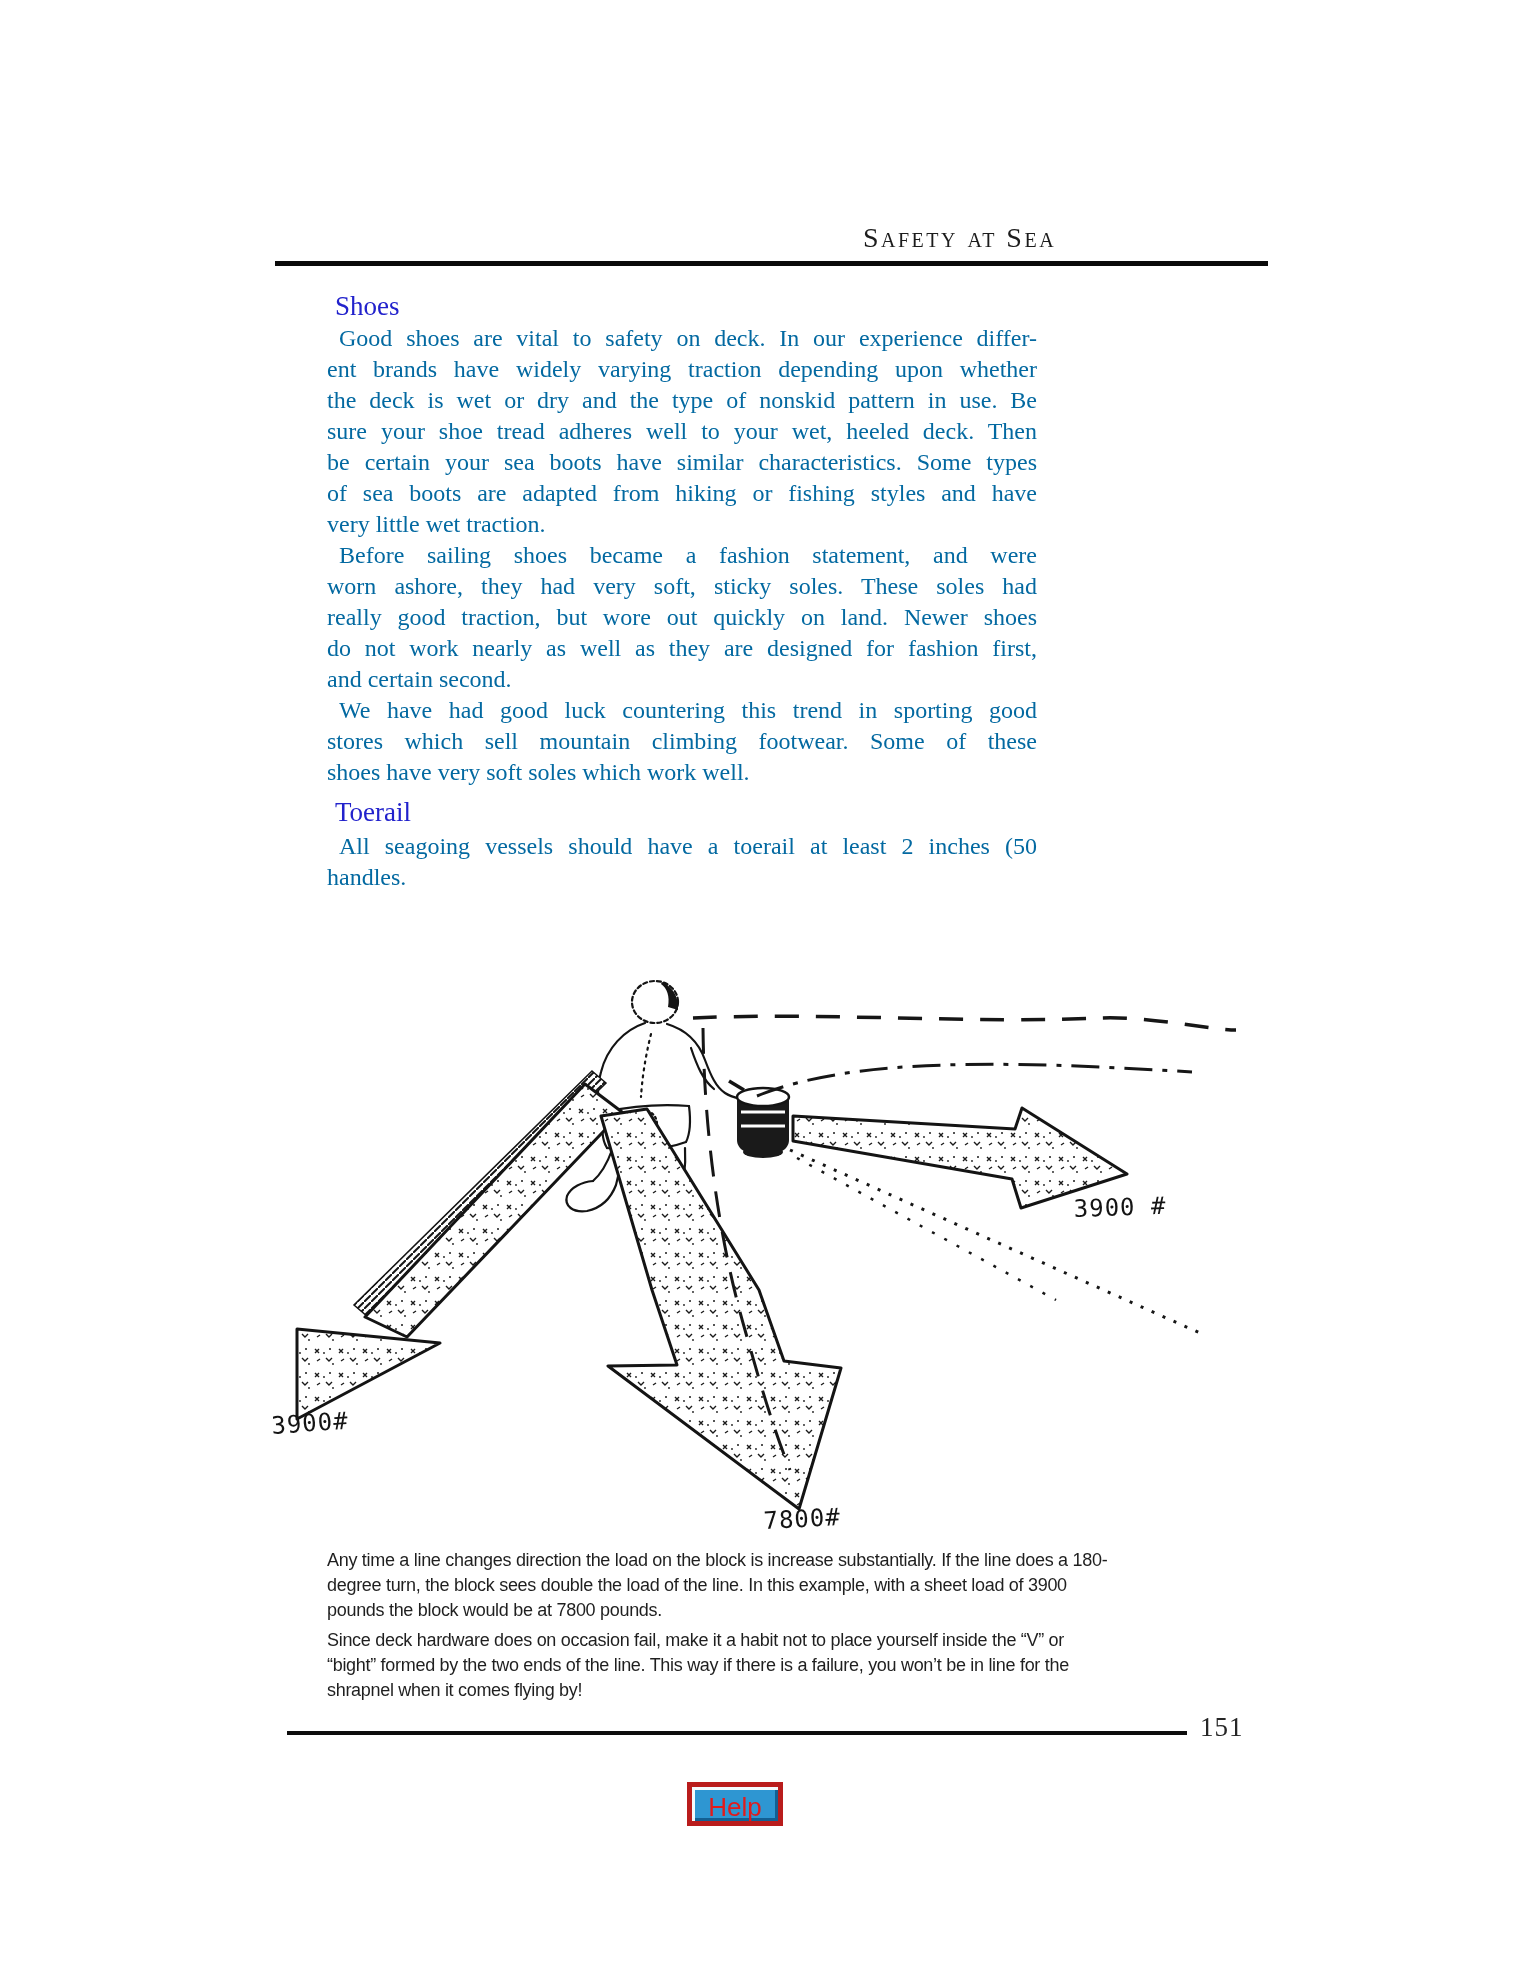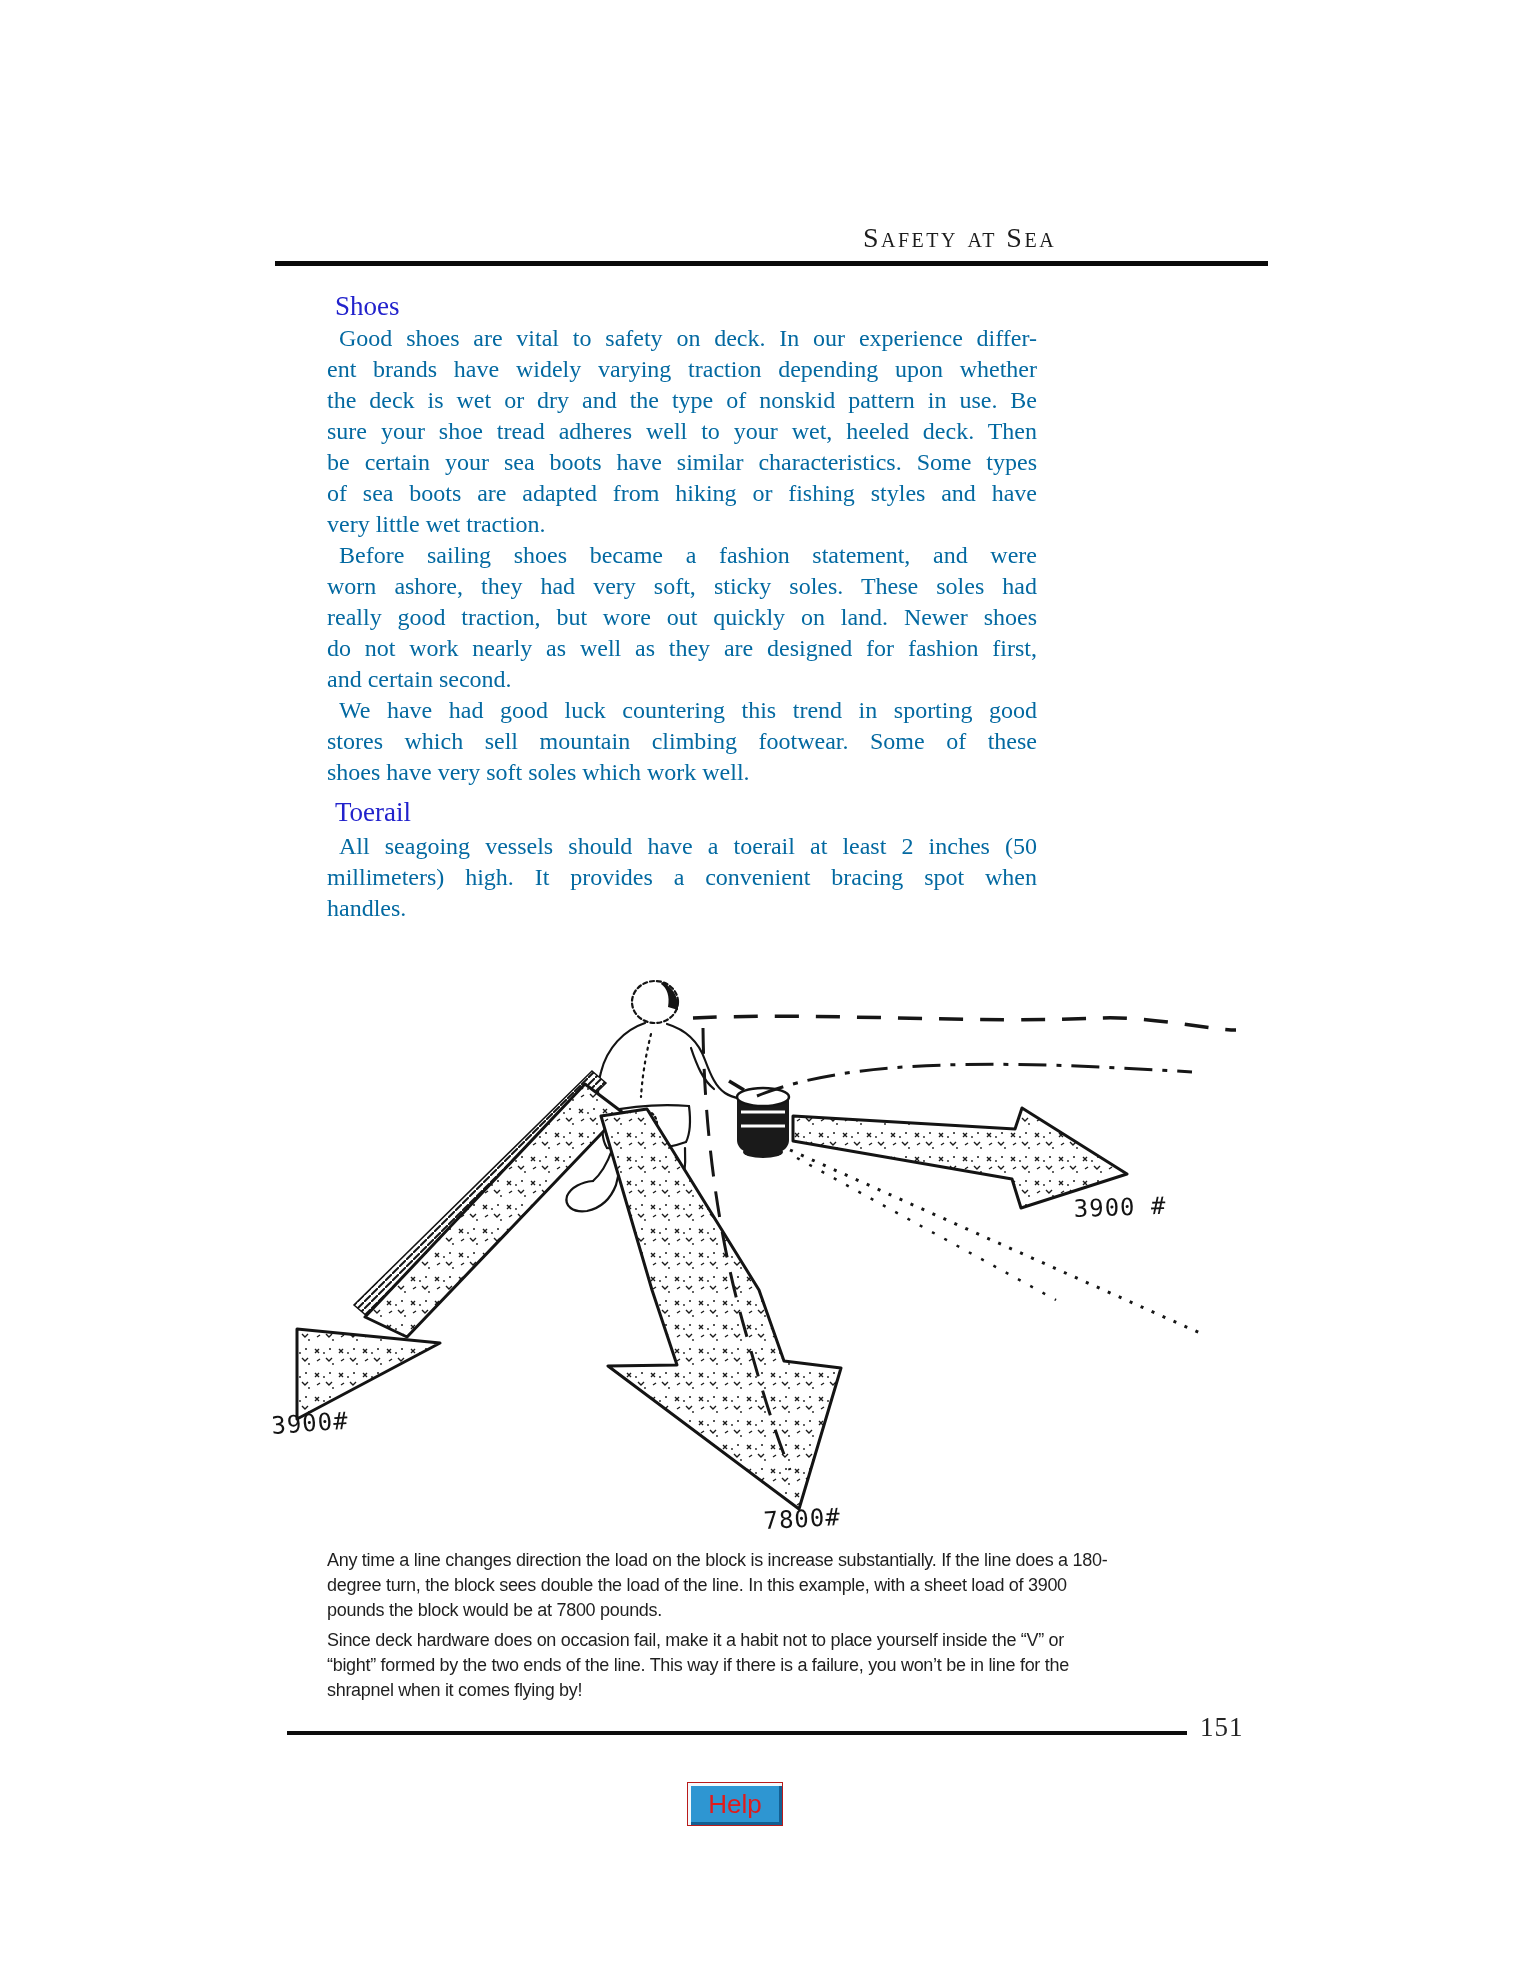--- a/index.html
+++ b/index.html
@@ -23,21 +23,21 @@
 
   .caption{position:absolute;left:327px;}
   .cline{height:25px;font-size:18px;line-height:25px;letter-spacing:-0.3px;
       color:#1f1f1f;white-space:nowrap;
       font-family:"Liberation Sans",sans-serif;}
 
   .page-number{position:absolute;left:1200px;top:1712px;font-size:27px;color:#262626;
       letter-spacing:1px;}
 
   .help-btn{position:absolute;left:687px;top:1782px;width:96px;height:44px;
-      background:#2e96d2;border:1px solid #b91c1c;padding:0;cursor:pointer;
+      background:#2e96d2;border:5px solid #b91c1c;padding:0;cursor:pointer;
       box-shadow:inset 3px 3px 0 rgba(255,255,255,.95), inset -3px -3px 0 #135f92;}
   .help-btn span{display:block;width:100%;text-align:center;
       font-family:"Liberation Sans",sans-serif;font-size:26px;line-height:40px;
       color:#e21b1b;}
 
   .fig-svg{position:absolute;left:0;top:0;pointer-events:none;}
   .fig-label{font-family:"DejaVu Sans Mono",monospace;font-size:24px;
       letter-spacing:1px;fill:#141414;}
 </style>
 </head>
@@ -71,21 +71,20 @@
   <div class="para" style="top:695px">
     <div class="pline indent">We have had good luck countering this trend in sporting good</div>
     <div class="pline">stores which sell mountain climbing footwear. Some of these</div>
     <div class="pline pl-last">shoes have very soft soles which work well.</div>
   </div>
 
   <h2 class="sec-heading" style="top:797px">Toerail</h2>
 
   <div class="para" style="top:831px">
     <div class="pline indent">All seagoing vessels should have a toerail at least 2 inches (50</div>
-    <div class="pline">millimeters) high. It provides a convenient bracing spot when</div>
     <div class="pline pl-last">handles.</div>
   </div>
 
   <svg class="fig-svg" width="1530" height="1980" viewBox="0 0 1530 1980">
     <defs>
       <pattern id="stip" width="24" height="24" patternUnits="userSpaceOnUse">
         <rect width="24" height="24" fill="#ffffff"></rect>
         <g stroke="#1a1a1a" stroke-width="1.4" fill="none">
           <path d="M3 5 l4 4 M7 5 l-4 4"></path>
           <path d="M14 14 l3 3 l3 -3"></path>

